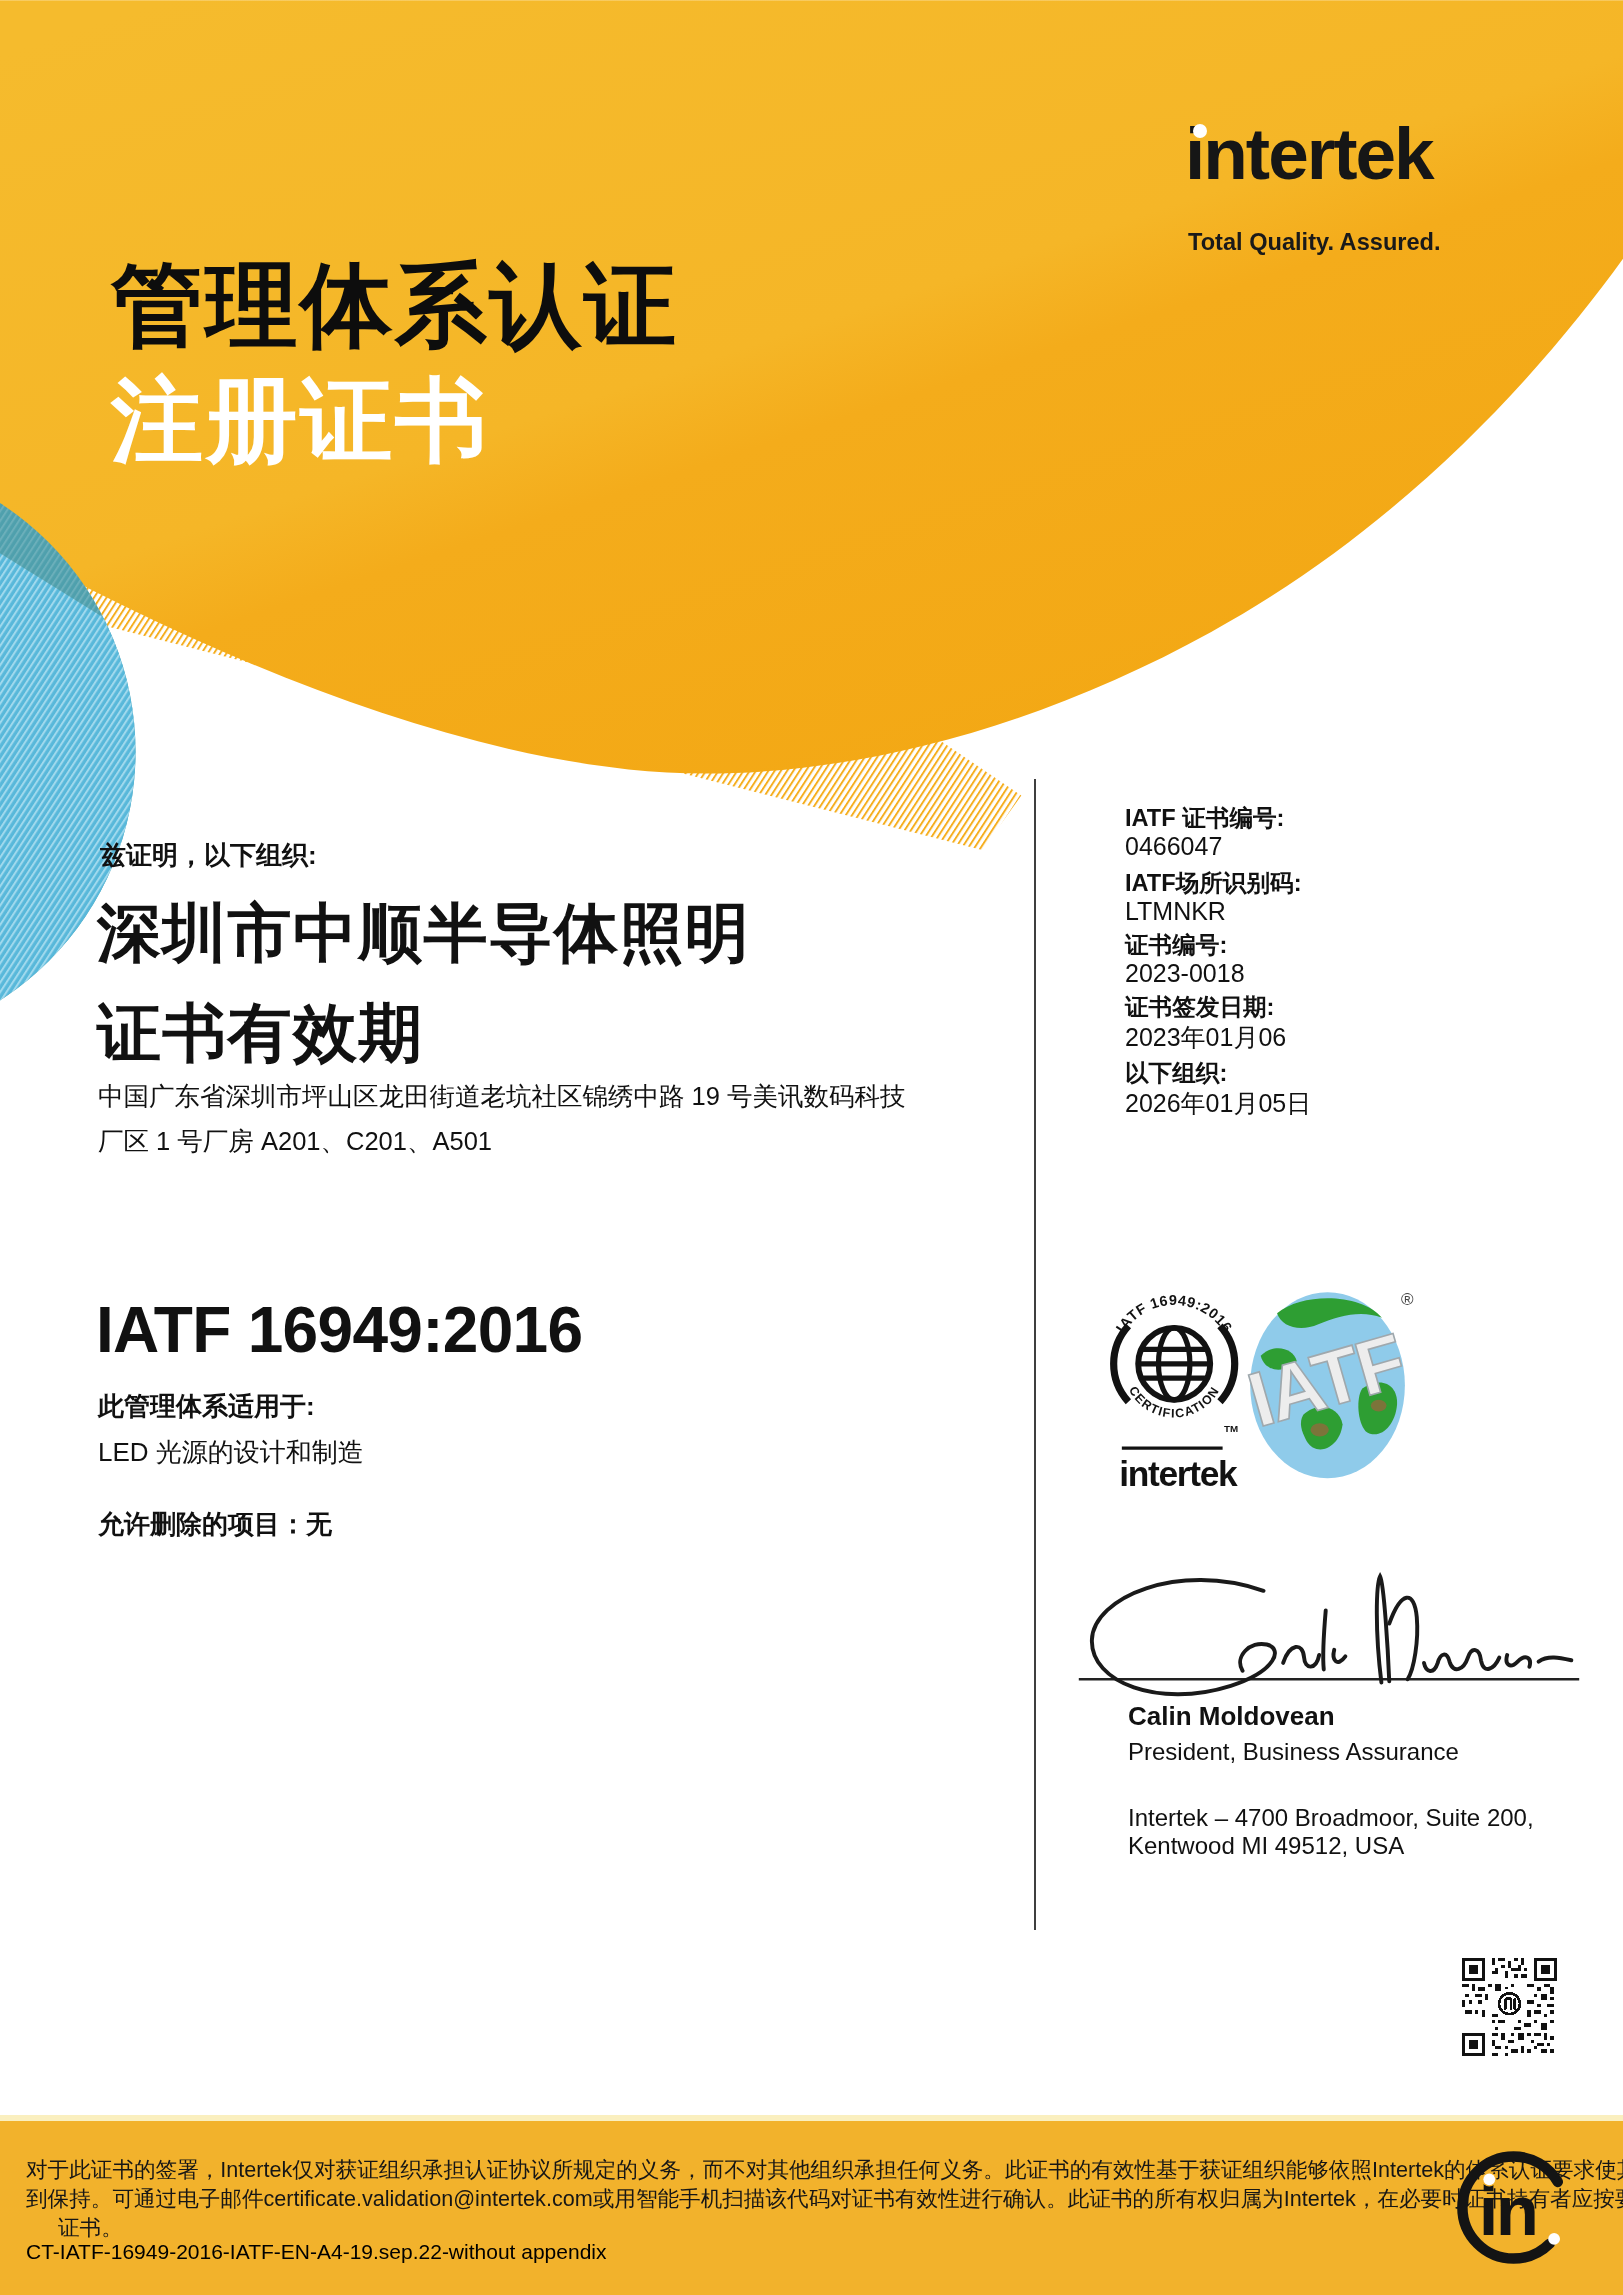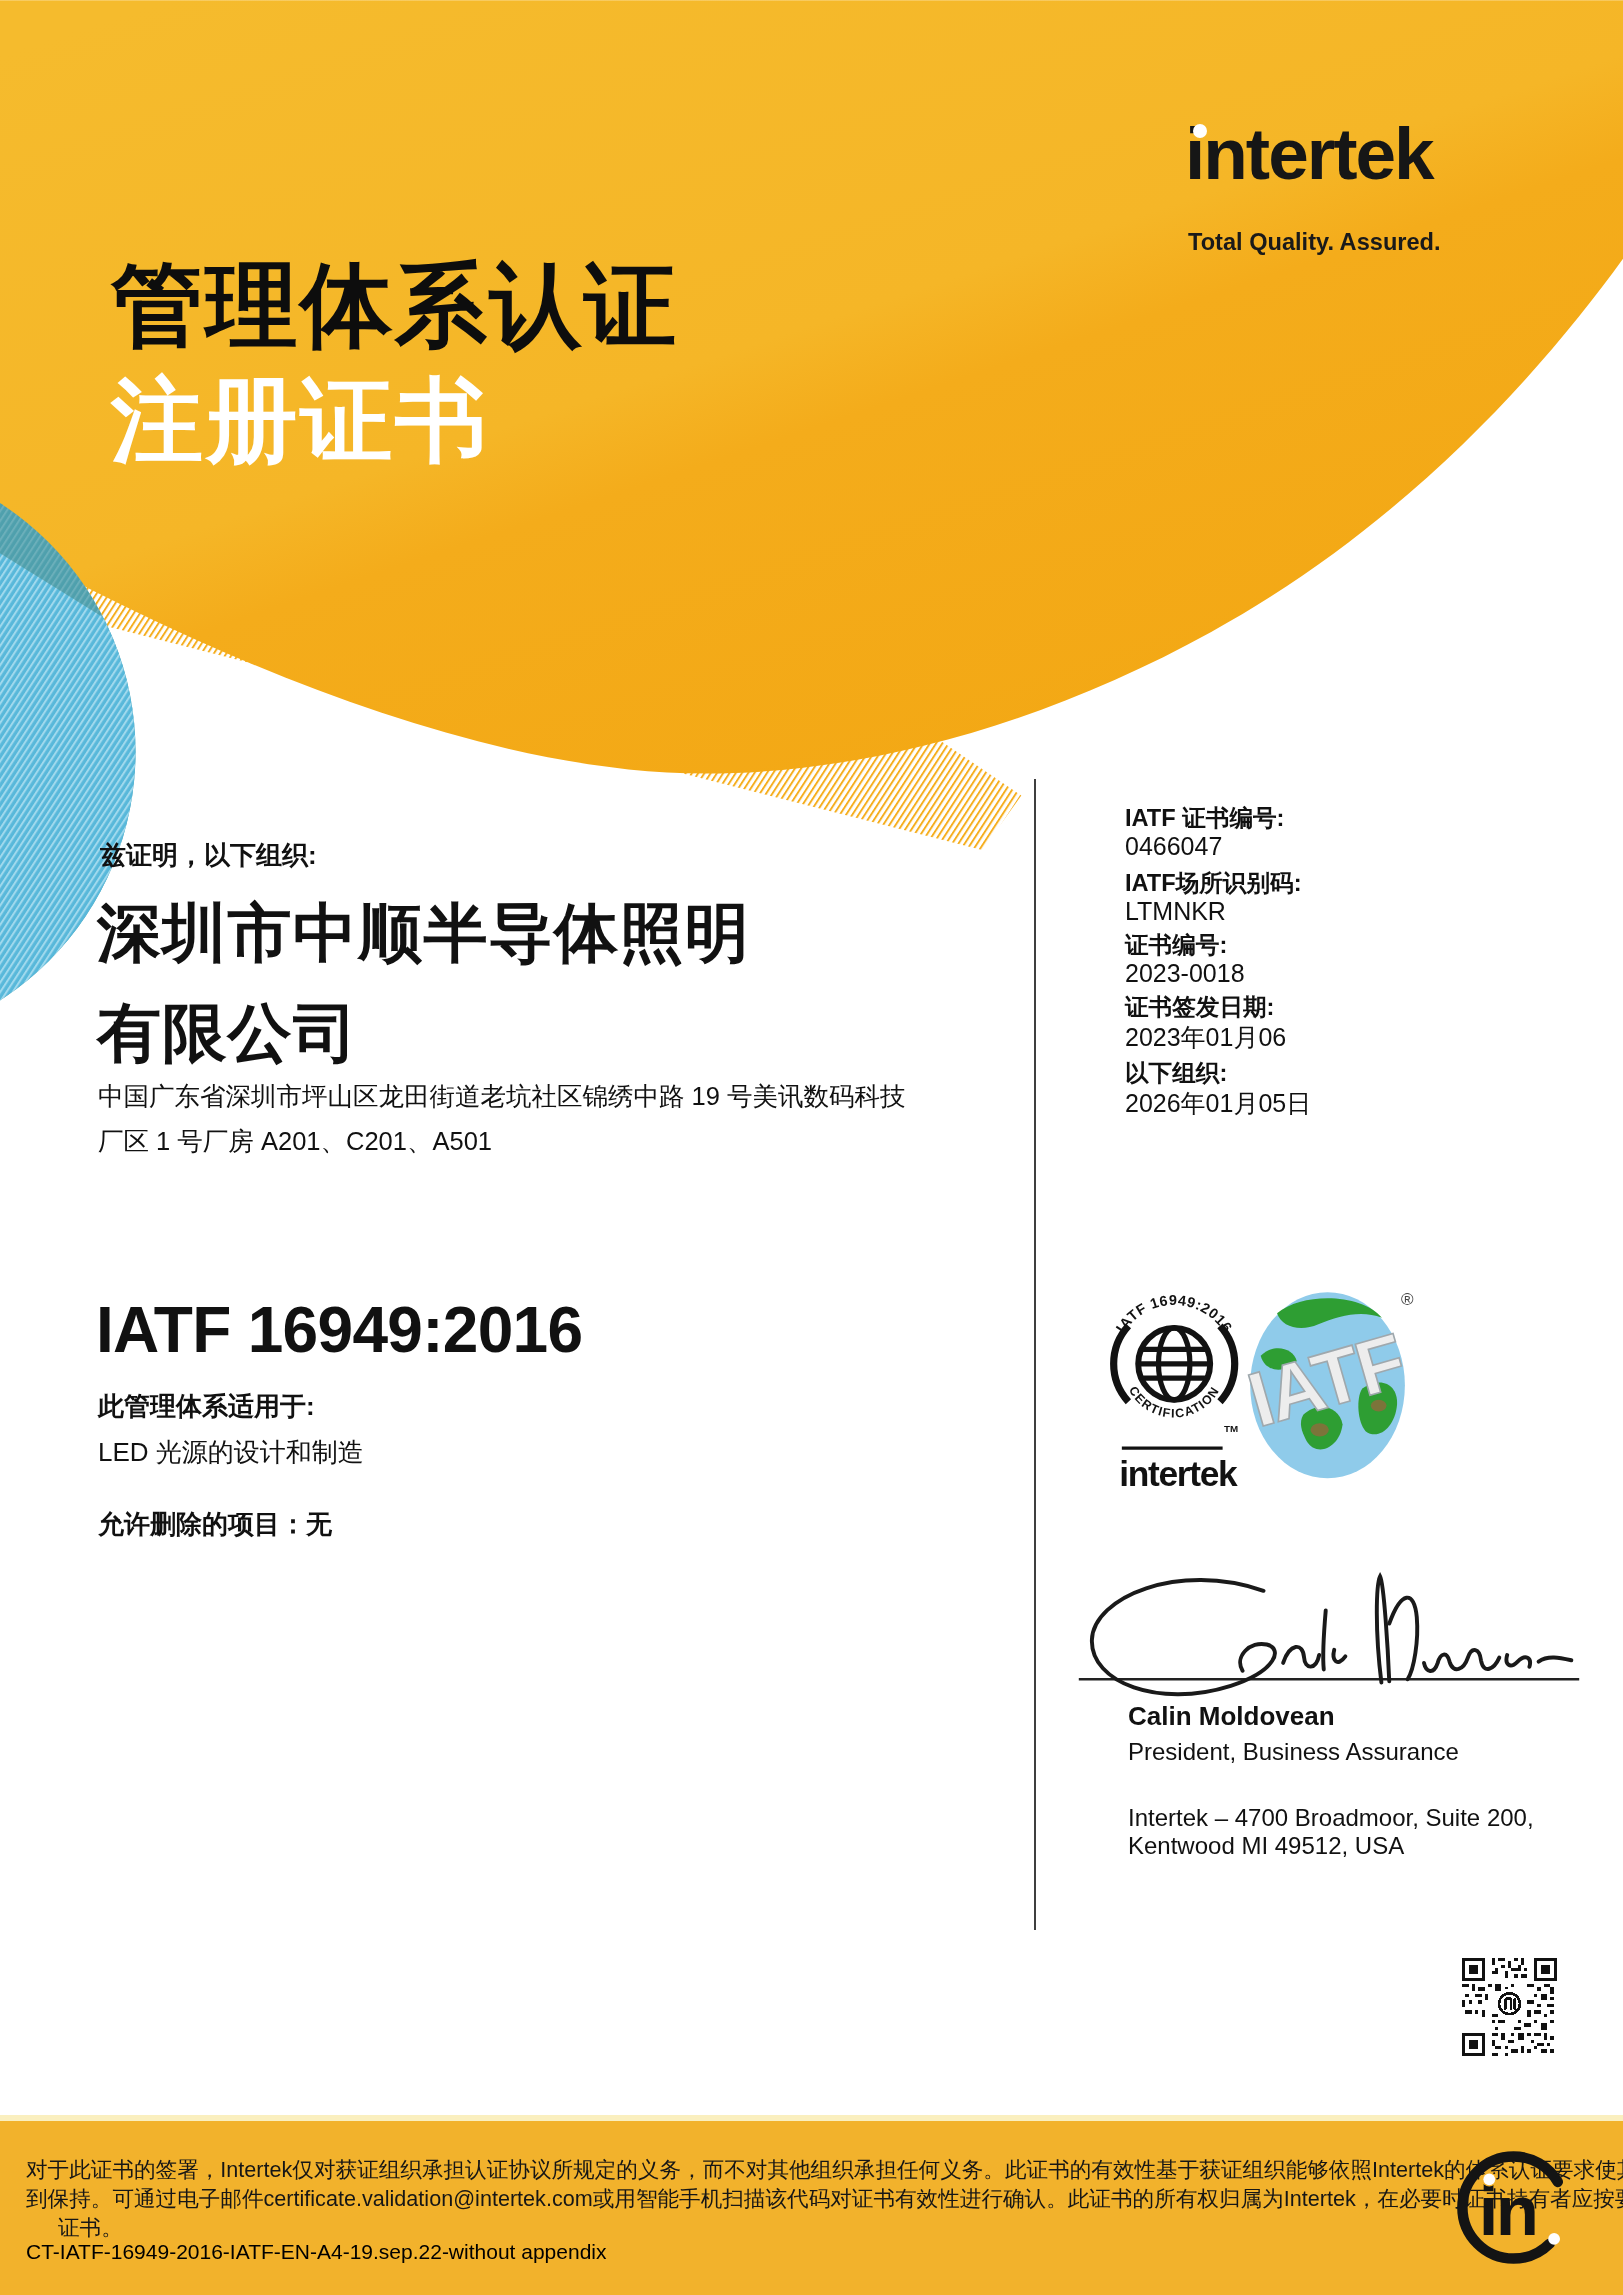--- a/index.html
+++ b/index.html
@@ -84,21 +84,21 @@
   </svg>
 
   <div class="abs logo">intertek</div>
   <div class="abs logo-dot"></div>
   <div class="abs tagline">Total Quality. Assured.</div>
   <div class="abs title2">注册证书</div>
   <div class="abs title1">管理体系认证</div>
 
   <div class="abs intro">兹证明，以下组织:</div>
   <div class="abs company1">深圳市中顺半导体照明</div>
-  <div class="abs company2">有限公司</div>
+  <div class="abs company2">证书有效期</div>
   <div class="abs addr1">中国广东省深圳市坪山区龙田街道老坑社区锦绣中路 19 号美讯数码科技</div>
   <div class="abs addr2">厂区 1 号厂房 A201、C201、A501</div>
   <div class="abs standard">IATF 16949:2016</div>
   <div class="abs scopelabel">此管理体系适用于:</div>
   <div class="abs scopeval">LED 光源的设计和制造</div>
   <div class="abs exclusions">允许删除的项目：无</div>
 
   <div class="abs divider"></div>
 
   <div class="abs detail" style="top:802px;">

